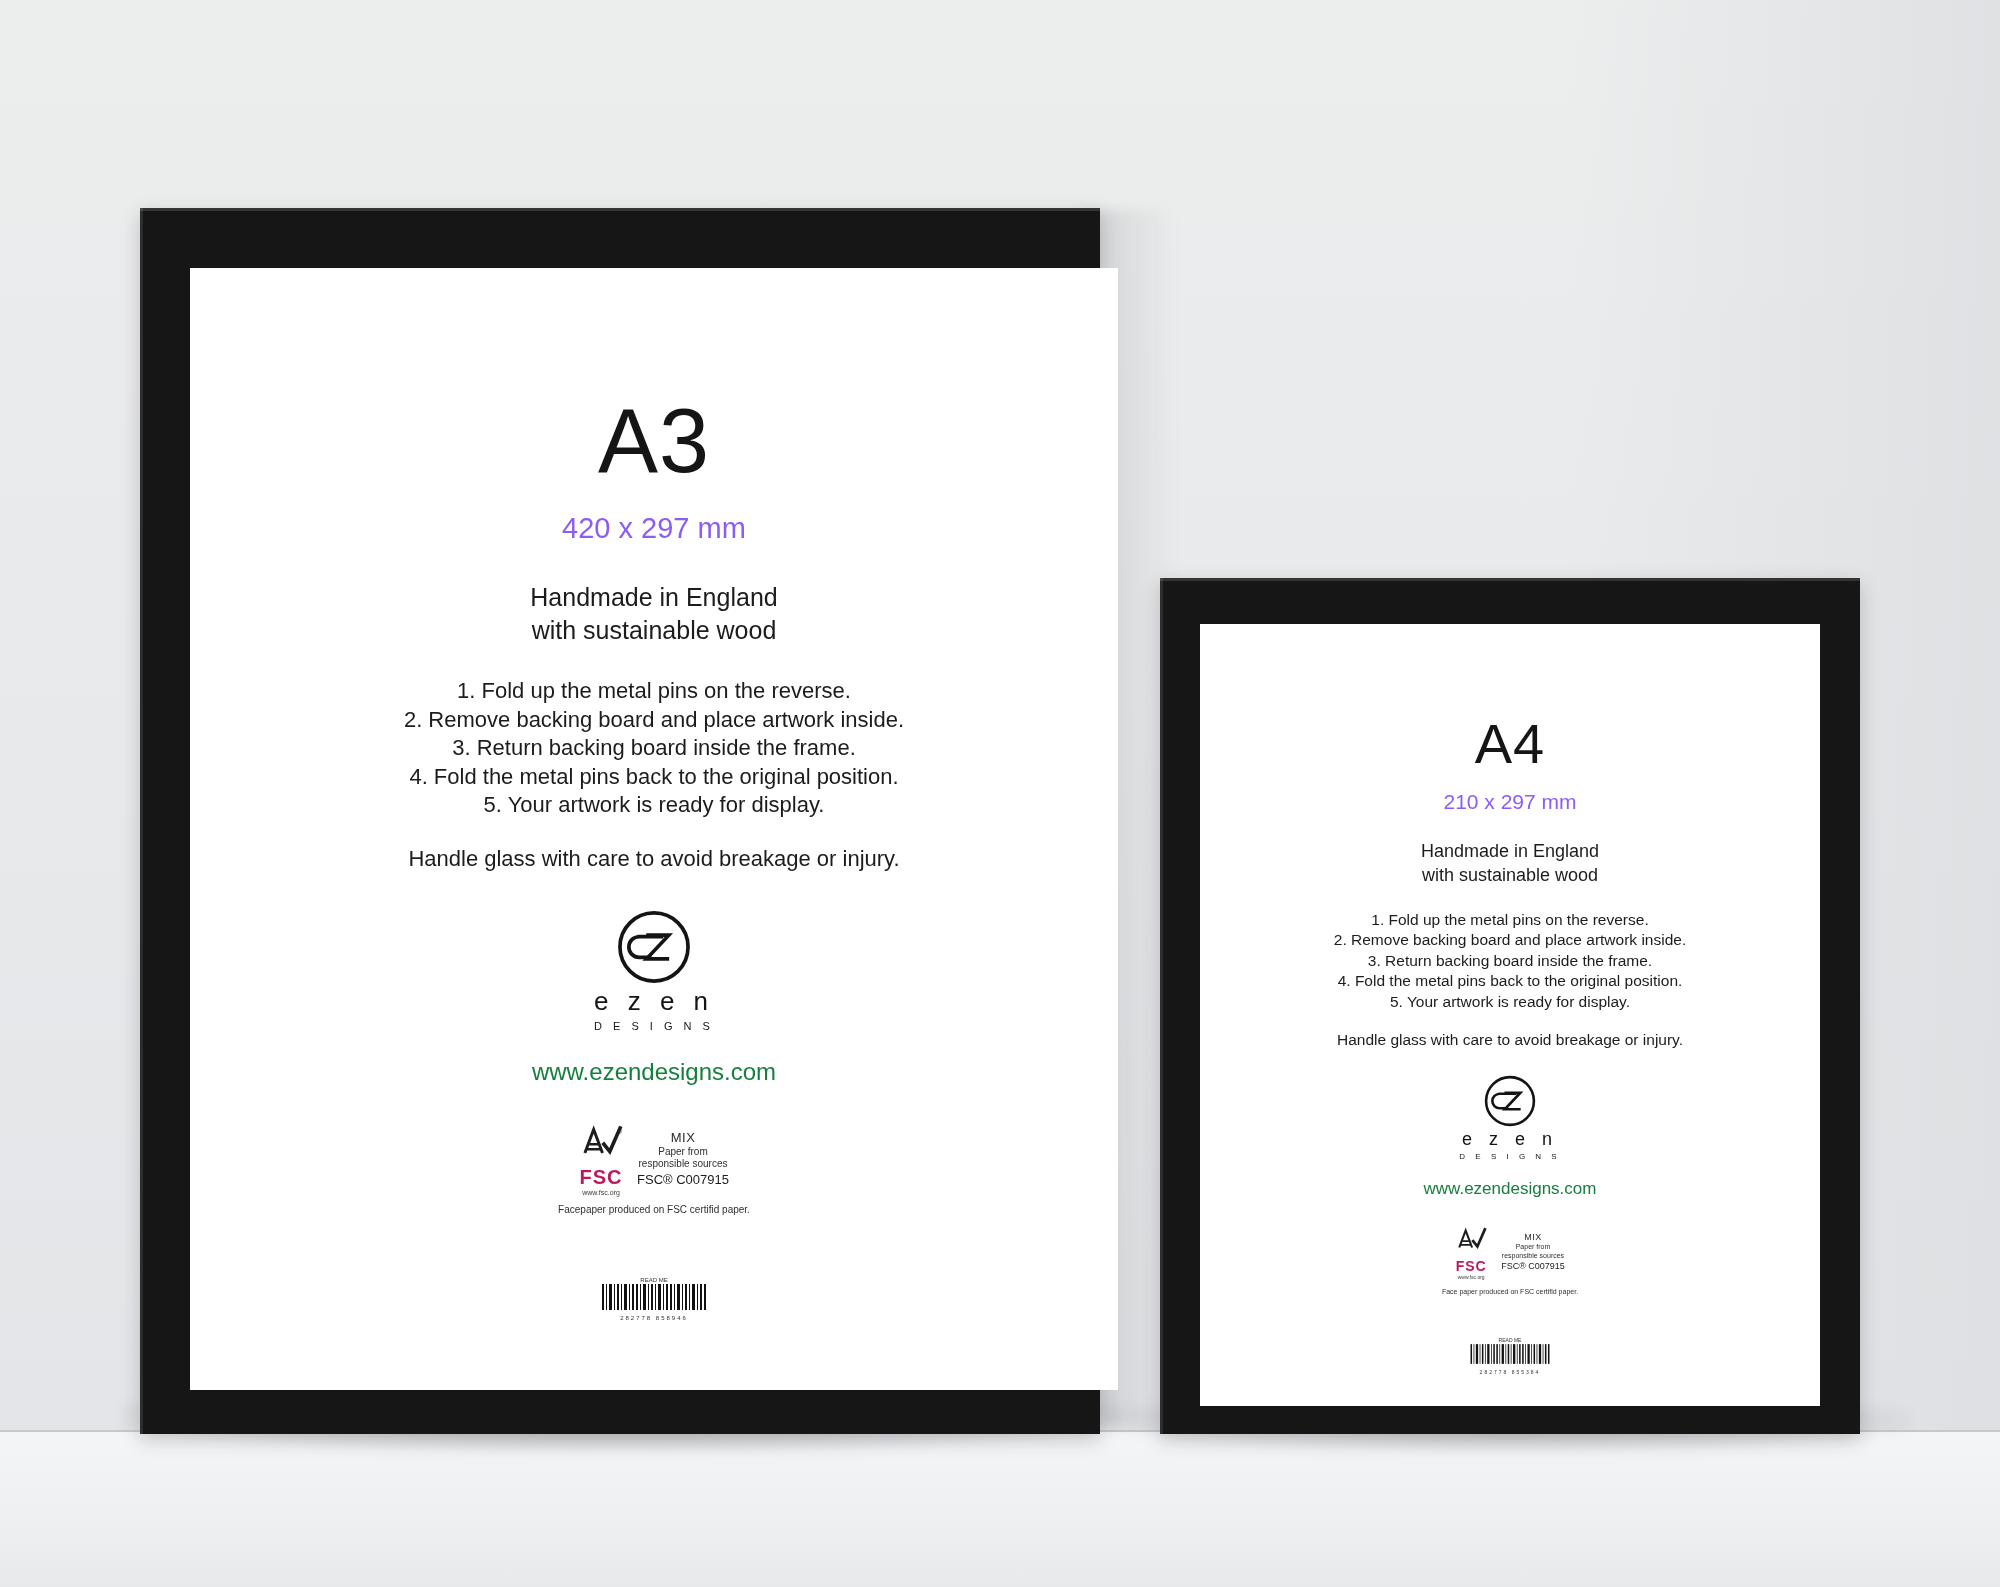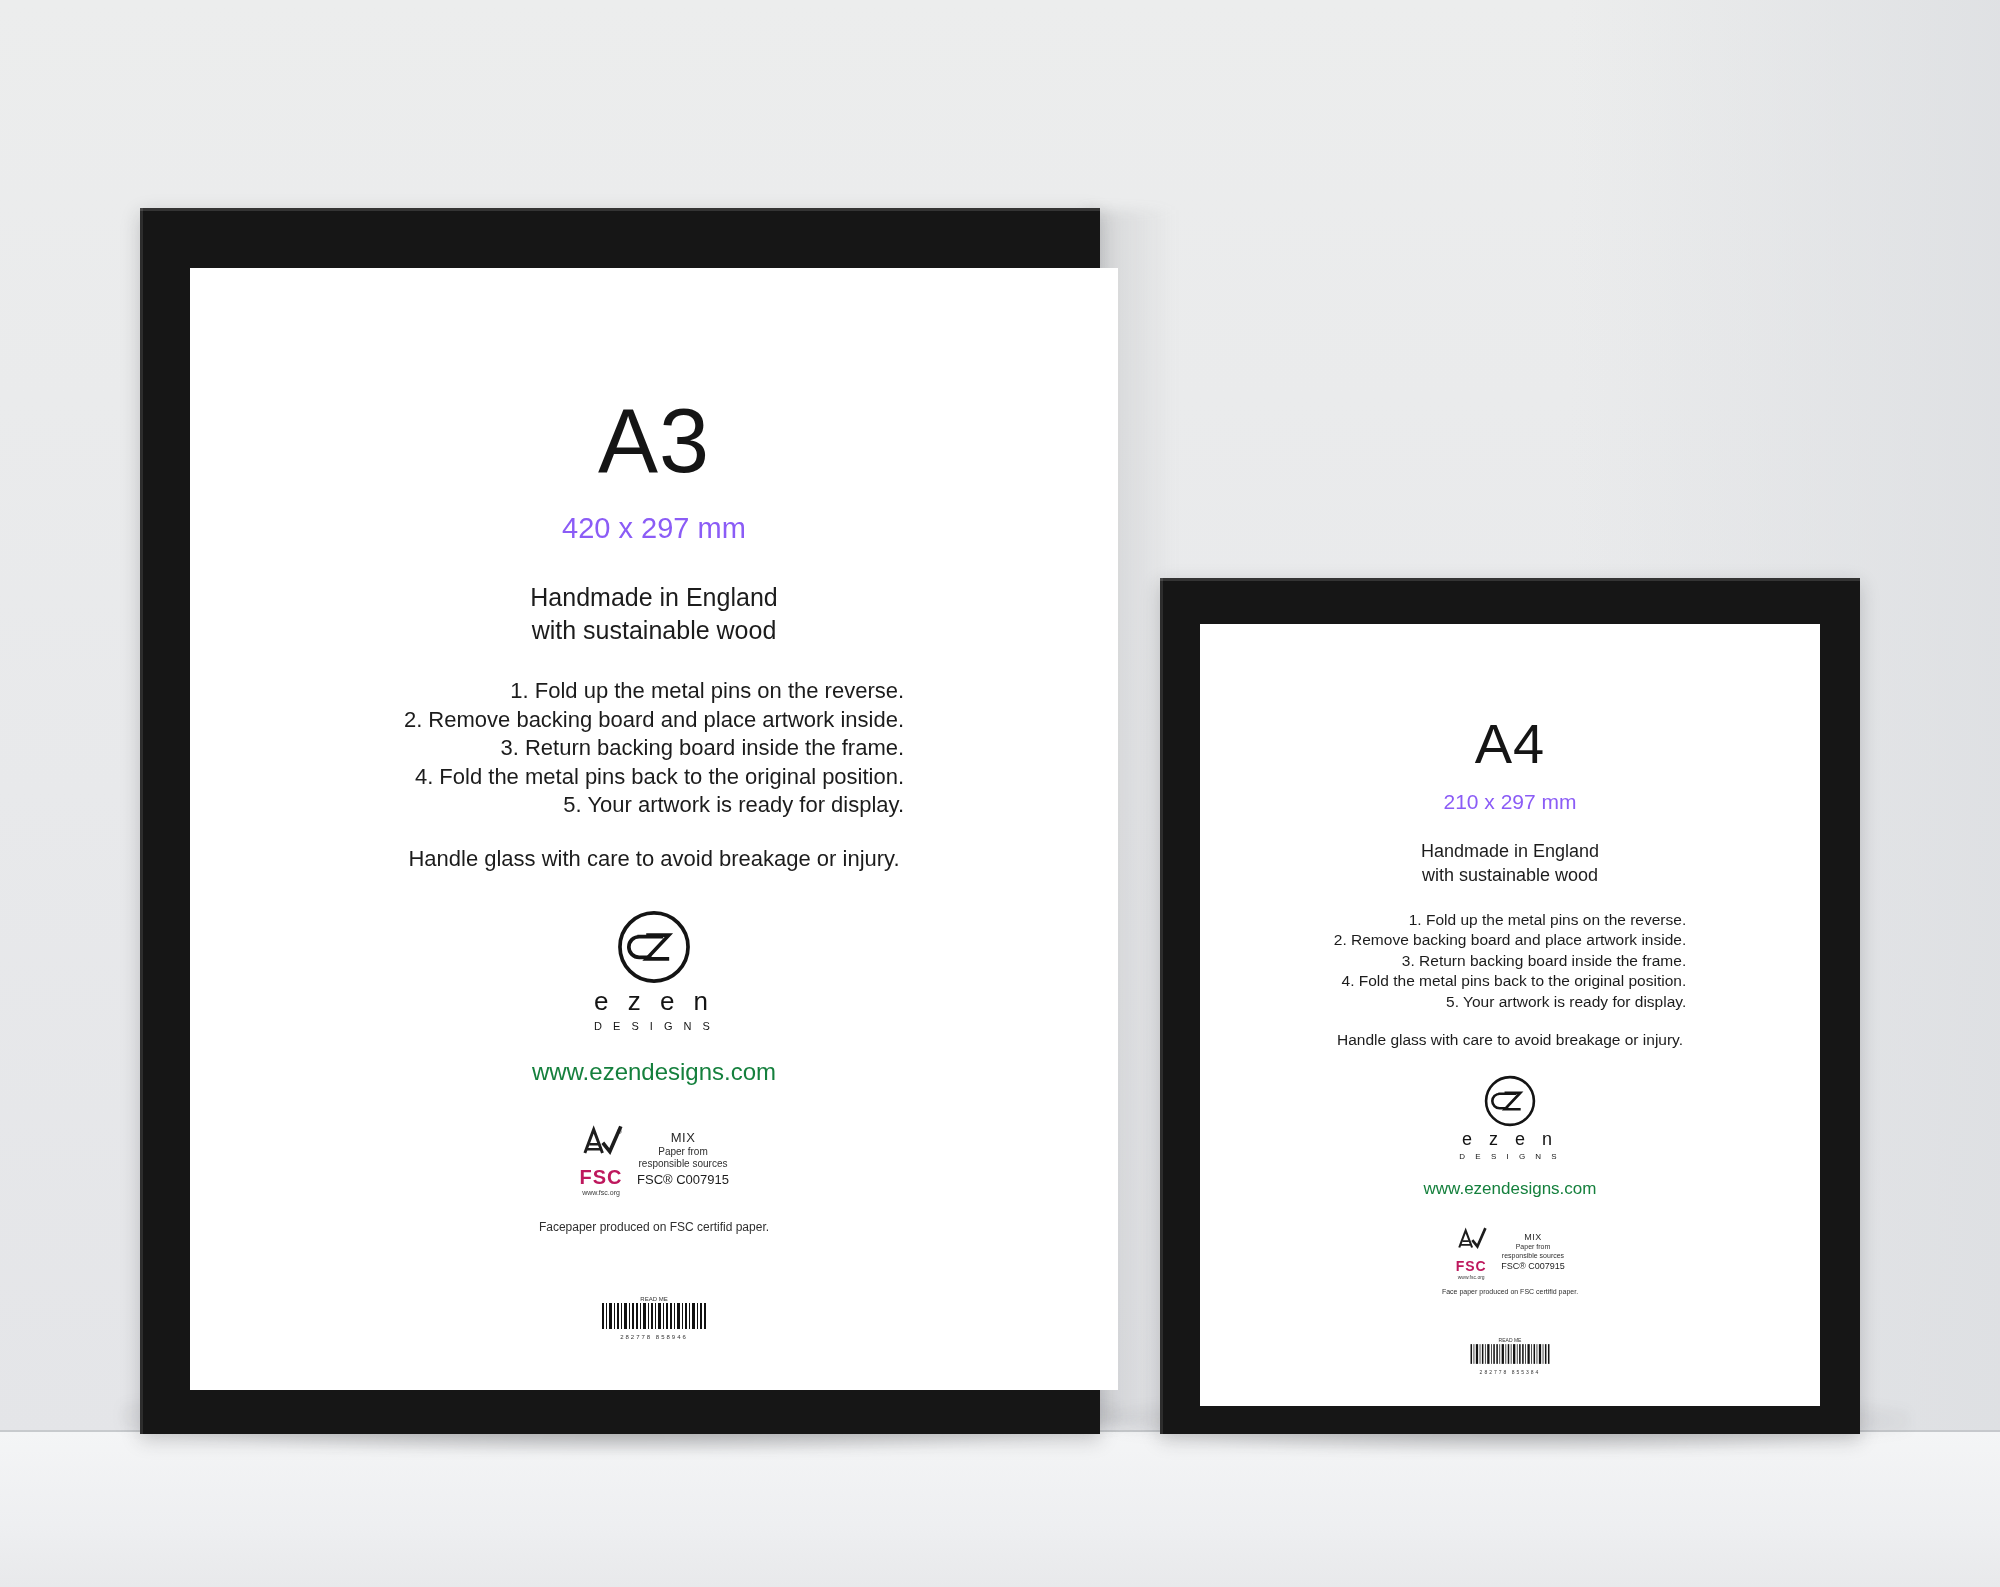--- a/index.html
+++ b/index.html
@@ -130,21 +130,21 @@
   .size-dims {
     color: #8b5cf6;
   }
   .handmade {
     color: #1c1c1c;
     line-height: 1.32;
   }
   .steps {
     color: #1c1c1c;
     display: inline-block;
-    text-align: right;
+    text-align: center;
   }
   .steps div { white-space: nowrap; }
   .care {
     color: #1c1c1c;
   }
 
   
   #a3-content .size-label { font-size: 90px; line-height: 1; }
   #a3-content .size-dims { font-size: 29px; margin-top: 26px; }
   #a3-content .handmade { font-size: 25px; margin-top: 36px; }
@@ -195,21 +195,21 @@
   .fsc-mix { letter-spacing: 0.5px; }
   .fsc-note { color: #2e2e2e; }
   .fsc-code { color: #1d1d1d; }
   .fsc-footnote { color: #2f2f2f; text-align: center; }
 
   #a3-fsc .fsc-abbr { font-size: 20px; }
   #a3-fsc .fsc-url { font-size: 7px; }
   #a3-fsc .fsc-mix { font-size: 13px; }
   #a3-fsc .fsc-note { font-size: 10px; }
   #a3-fsc .fsc-code { font-size: 13px; margin-top: 2px; }
-  #a3-footnote { font-size: 12px; margin-top: 24px; }
+  #a3-footnote { font-size: 10px; margin-top: 8px; }
 
   #a4-fsc .fsc-abbr { font-size: 14px; }
   #a4-fsc .fsc-url { font-size: 5px; }
   #a4-fsc .fsc-mix { font-size: 9px; }
   #a4-fsc .fsc-note { font-size: 7px; }
   #a4-fsc .fsc-code { font-size: 9px; margin-top: 1px; }
   #a4-footnote { font-size: 7px; margin-top: 8px; }
 
   
   .barcode-wrap { text-align: center; }

